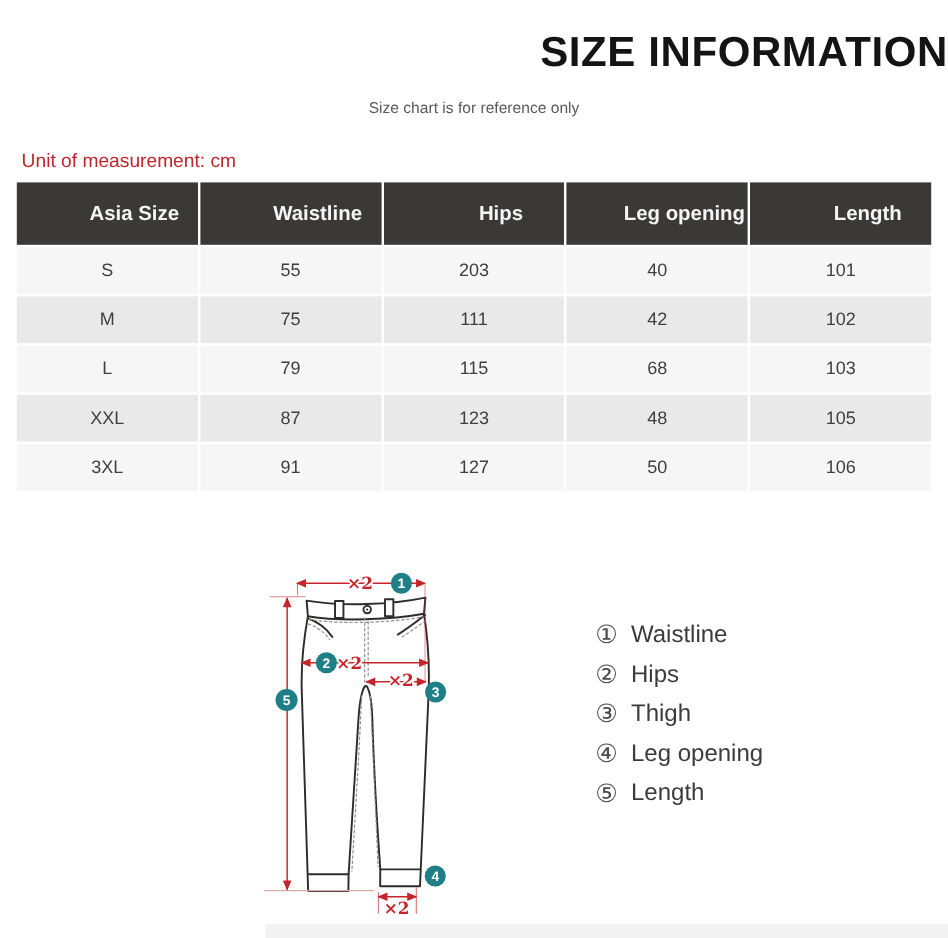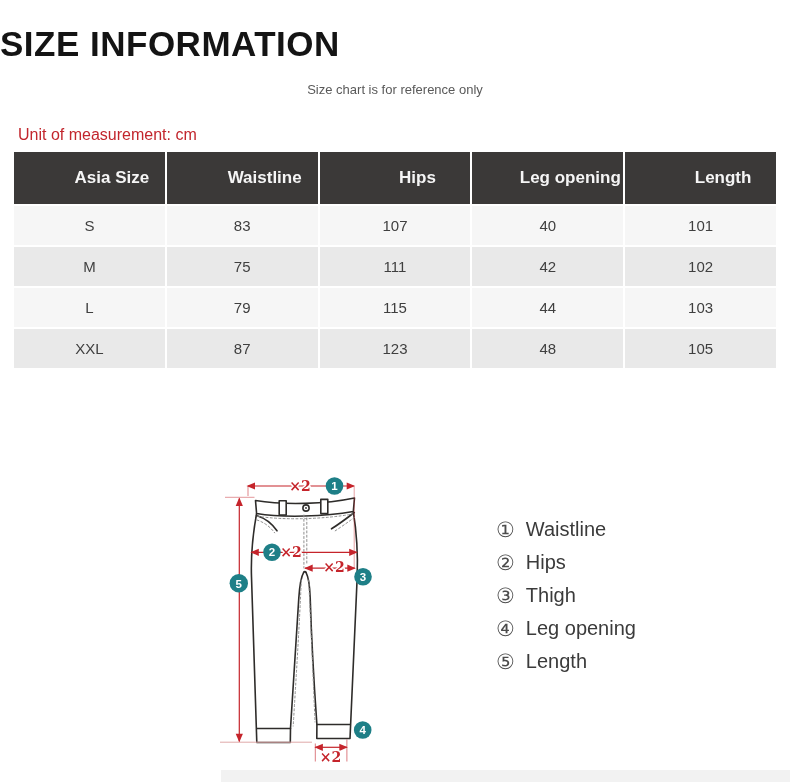--- a/index.html
+++ b/index.html
@@ -5,21 +5,21 @@
   * { margin:0; padding:0; box-sizing:border-box; }
   html,body { background:#fff; }
   body {
     position:relative;
     width:790px; height:782px;
     overflow:hidden;
     font-family:"Liberation Sans", sans-serif;
   }
   .page-title {
     position:absolute; top:24px; left:0; width:790px;
-    text-align:left;
+    text-align:right;
     font-size:35px; font-weight:bold; color:#141414;
     letter-spacing:0.5px;
   }
   .page-subtitle {
     position:absolute; top:82px; left:0; width:790px;
     text-align:center;
     font-size:13px; color:#595959;
   }
   .unit-note {
     position:absolute; top:126px; left:18px;
@@ -90,45 +90,52 @@
         <th>Asia Size</th>
         <th>Waistline</th>
         <th>Hips</th>
         <th>Leg opening</th>
         <th>Length</th>
       </tr>
   </thead>
   <tbody>
       <tr>
         <td>S</td>
-        <td>83</td>
-        <td>107</td>
+        <td>55</td>
+        <td>203</td>
         <td>40</td>
         <td>101</td>
       </tr>
       <tr>
         <td>M</td>
         <td>75</td>
         <td>111</td>
         <td>42</td>
         <td>102</td>
       </tr>
       <tr>
         <td>L</td>
         <td>79</td>
         <td>115</td>
-        <td>44</td>
+        <td>68</td>
         <td>103</td>
       </tr>
       <tr>
         <td>XXL</td>
         <td>87</td>
         <td>123</td>
         <td>48</td>
         <td>105</td>
+      </tr>
+      <tr>
+        <td>3XL</td>
+        <td>91</td>
+        <td>127</td>
+        <td>50</td>
+        <td>106</td>
       </tr>
     </tbody>
 </table>
 
 <svg class="pants-diagram" viewBox="0 0 320 320" xmlns="http://www.w3.org/2000/svg">
 
   <g stroke="#2e2c2a" stroke-width="1.6" fill="#ffffff" stroke-linejoin="round" stroke-linecap="round">
     <path d="M76.6,48.5 C72.3,72 70.8,92 71.5,112 L76.8,277.5 L110.3,277.5 L110.5,263.5 C113.5,219 116.5,175 118.8,133 C119.8,118 121.5,111 123.7,107.4" fill="#ffffff"></path>
     <path d="M173.3,46.5 C176.8,68 177.9,92 177.2,112 L170,273.5 L136.8,273.5 L136.9,259.5 C133.8,216 131.5,175 130.2,133 C129.7,118 127.9,111 126,107.4" fill="#ffffff"></path>
     <path d="M123.7,107.4 C124.3,106.3 125.4,106.3 126,107.4" fill="none"></path>

